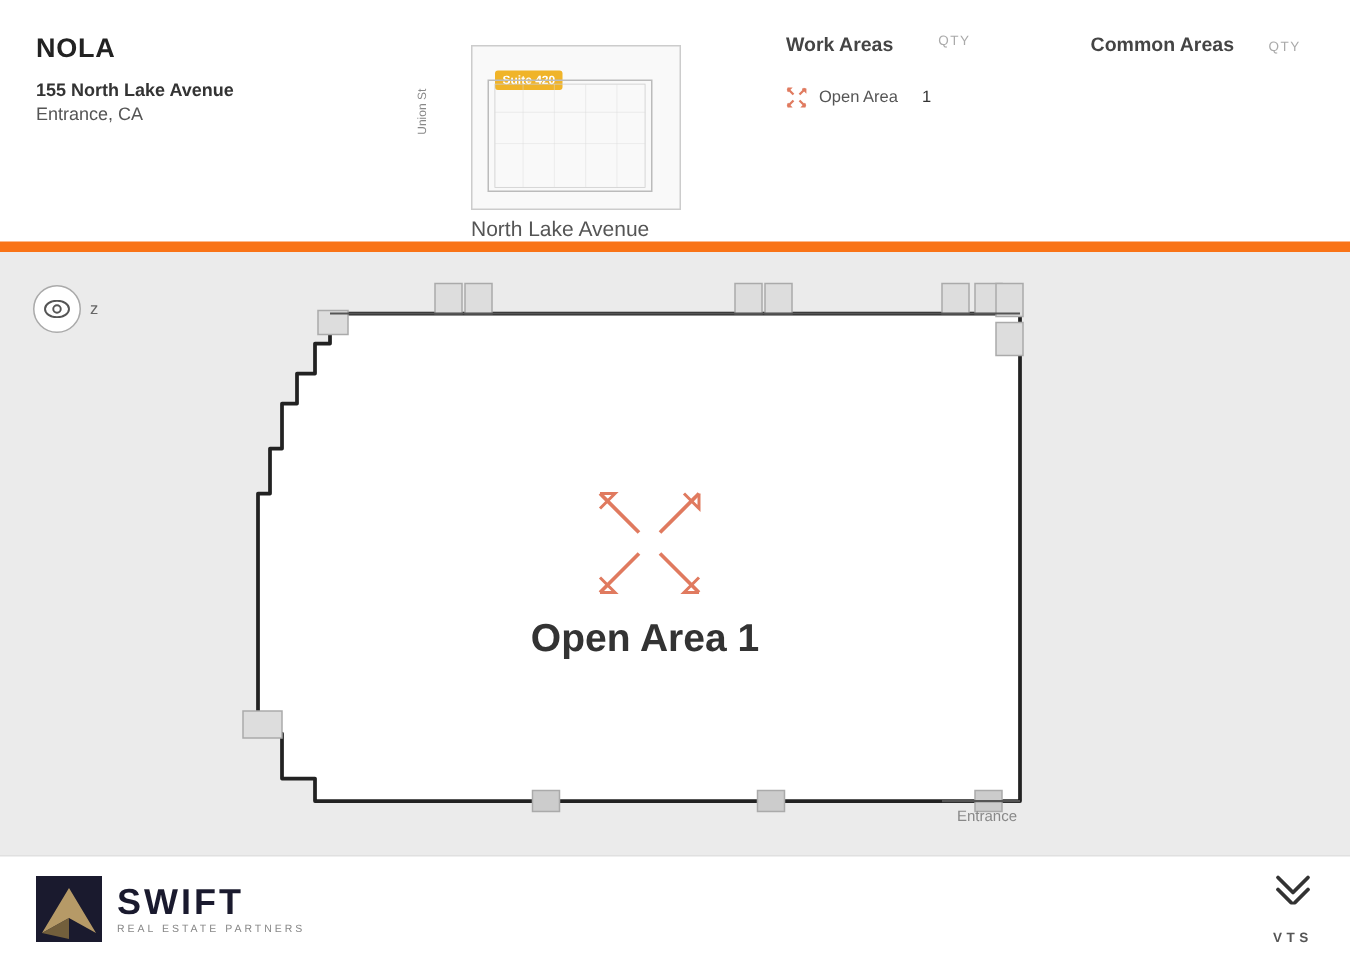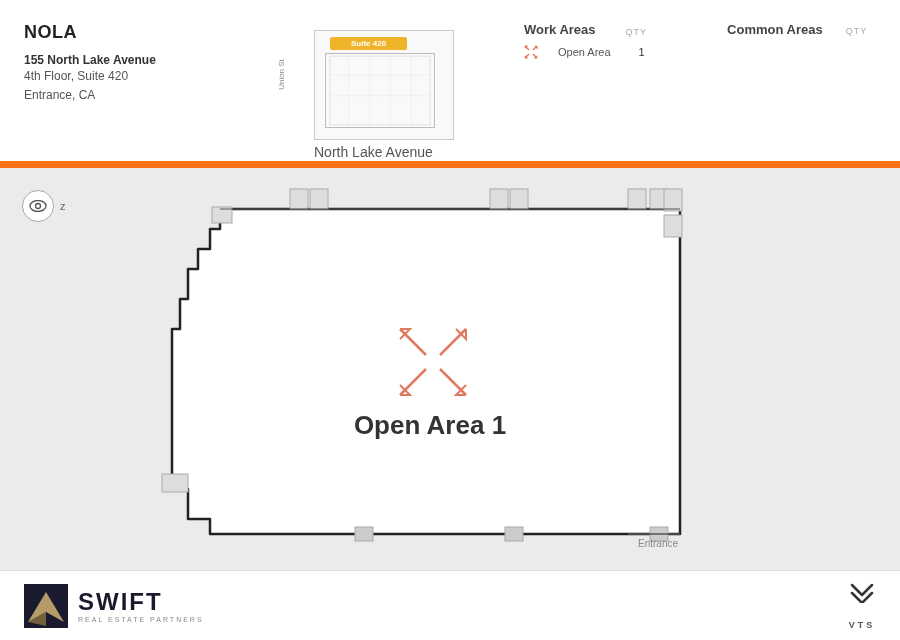--- a/index.html
+++ b/index.html
@@ -69,27 +69,27 @@
     }
 
     .mini-map-inner {
       width: 100%;
       height: 100%;
       position: relative;
     }
 
     .suite-label {
       position: absolute;
-      top: 6px;
+      top: 16px;
       left: 15px;
       background: #f0b429;
       color: #fff;
       font-size: 8px;
       font-weight: bold;
-      padding: 2px 21px;
+      padding: 2px 5px;
       border-radius: 2px;
     }
 
     .mini-map-lines {
       position: absolute;
       top: 22px;
       left: 10px;
       width: 110px;
       height: 75px;
       border: 1px solid #bbb;
@@ -252,33 +252,32 @@
       font-size: 9px;
       color: #555;
       letter-spacing: 3px;
       font-weight: 600;
     }
 
     
     .legend-row {
       display: flex;
       align-items: center;
-      gap: 20px;
-      margin-top: 8px;
+      gap: 8px;
+      margin-top: 21px;
     }
   </style>
 </head>
 <body>
 
 <div class="header">
 
   <div class="property-info">
     <div class="property-name">NOLA</div>
     <div class="property-address">155 North Lake Avenue</div>
-    <div class="property-sub">4th Floor, Suite 420</div>
     <div class="property-sub">Entrance, CA</div>
   </div>
 
   <div class="mini-map-container">
     <span class="union-st-label">Union St</span>
     <div class="mini-map">
       <div class="mini-map-inner">
         <div class="suite-label">Suite 420</div>
         <div class="mini-map-lines">
           
@@ -291,21 +290,21 @@
             <line x1="2" y1="20" x2="98" y2="20" stroke="#ddd" stroke-width="0.3"></line>
             <line x1="2" y1="40" x2="98" y2="40" stroke="#ddd" stroke-width="0.3"></line>
           </svg>
         </div>
       </div>
     </div>
     <div class="north-lake-label">North Lake Avenue</div>
   </div>
 
   <div class="legend-section">
-    <div style="display:flex; align-items:flex-end; gap:30px;">
+    <div style="display:flex; align-items:flex-start; gap:30px;">
       <span style="font-size:13px; font-weight:600; color:#444;">Work Areas</span>
       <span style="font-size:9px; color:#aaa; letter-spacing:1px;">QTY</span>
     </div>
     <div class="legend-row">
       <div class="legend-icon">
 
         <svg width="14" height="14" viewBox="0 0 14 14" fill="none">
           <line x1="1" y1="1" x2="5" y2="5" stroke="#e07a5f" stroke-width="1.5"></line>
           <line x1="9" y1="9" x2="13" y2="13" stroke="#e07a5f" stroke-width="1.5"></line>
           <line x1="13" y1="1" x2="9" y2="5" stroke="#e07a5f" stroke-width="1.5"></line>

